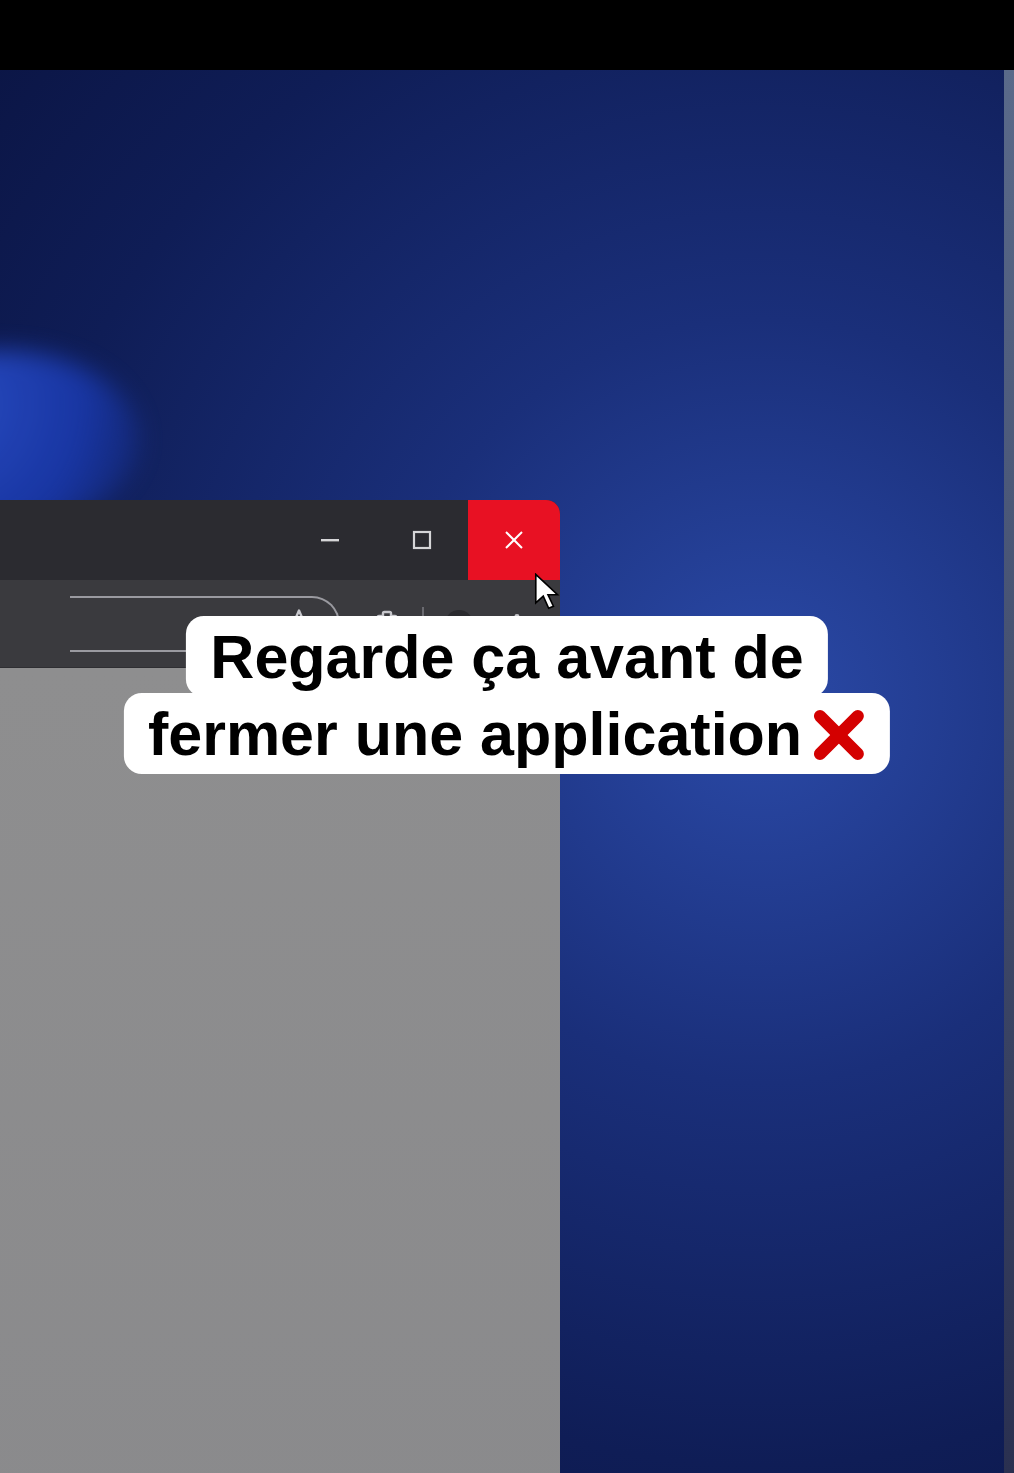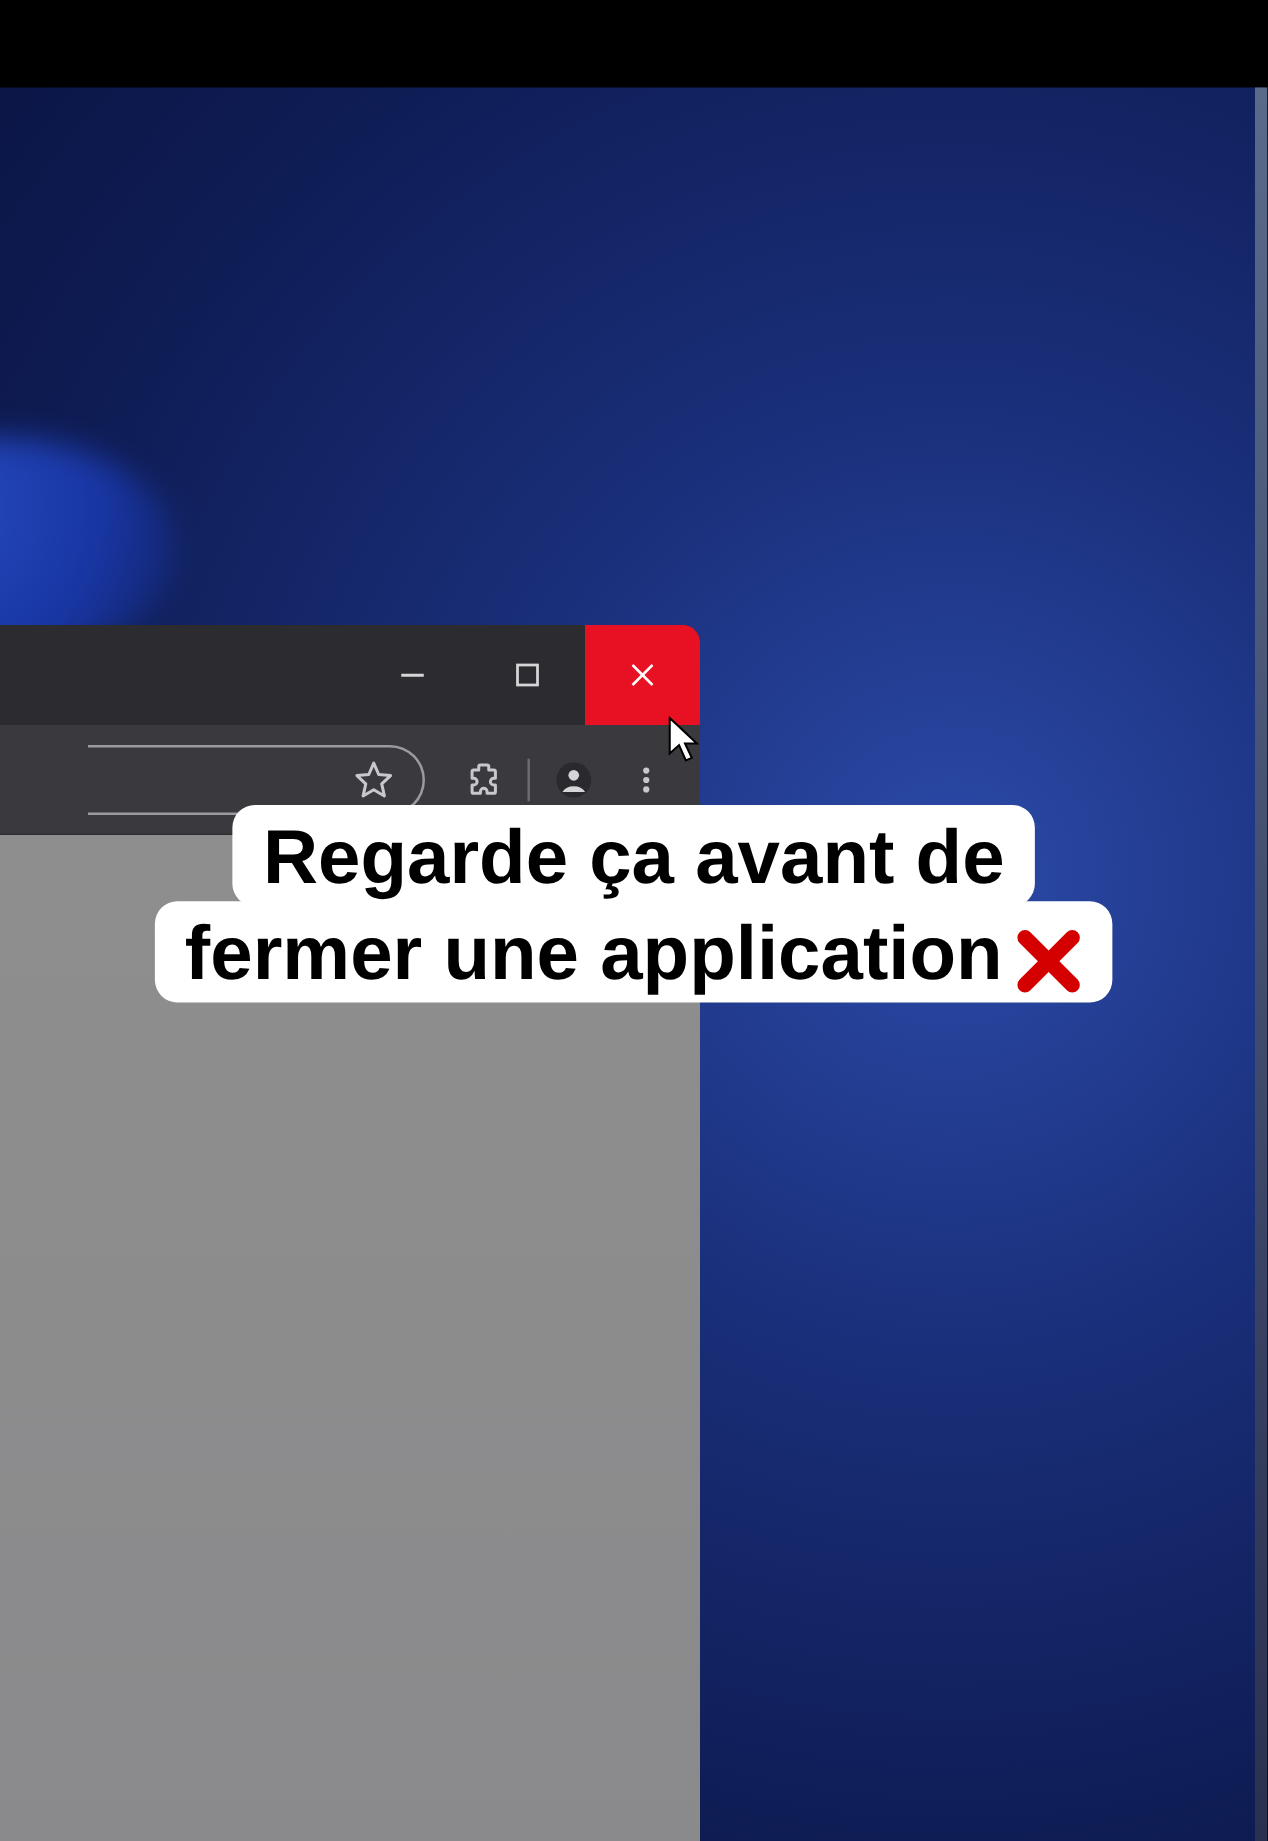--- a/index.html
+++ b/index.html
@@ -91,41 +91,41 @@
       background: linear-gradient(180deg, #8e8e8f 0%, #8a8a8c 100%);
     }
     .cursor {
       position: absolute;
       left: 534px; top: 503px;
       width: 28px; height: 38px;
       z-index: 50;
     }
     .caption {
       position: absolute;
-      top: 644px;
+      top: 616px;
       left: 50%;
       transform: translateX(-50%);
       z-index: 100;
       text-align: center;
     }
     .caption-line {
       display: inline-block;
       background: #fff;
       color: #000;
       font-weight: 700;
       font-size: 61px;
       line-height: 1.1;
       padding: 8px 24px 6px;
       border-radius: 18px;
       white-space: nowrap;
     }
     .caption-line.second {
       margin-top: -4px;
       display: inline-flex;
-      align-items: flex-end;
+      align-items: center;
       gap: 10px;
     }
     .caption .cross-emoji {
       display: inline-flex;
       align-items: center;
     }
   </style>
 </head>
 <body>
 

